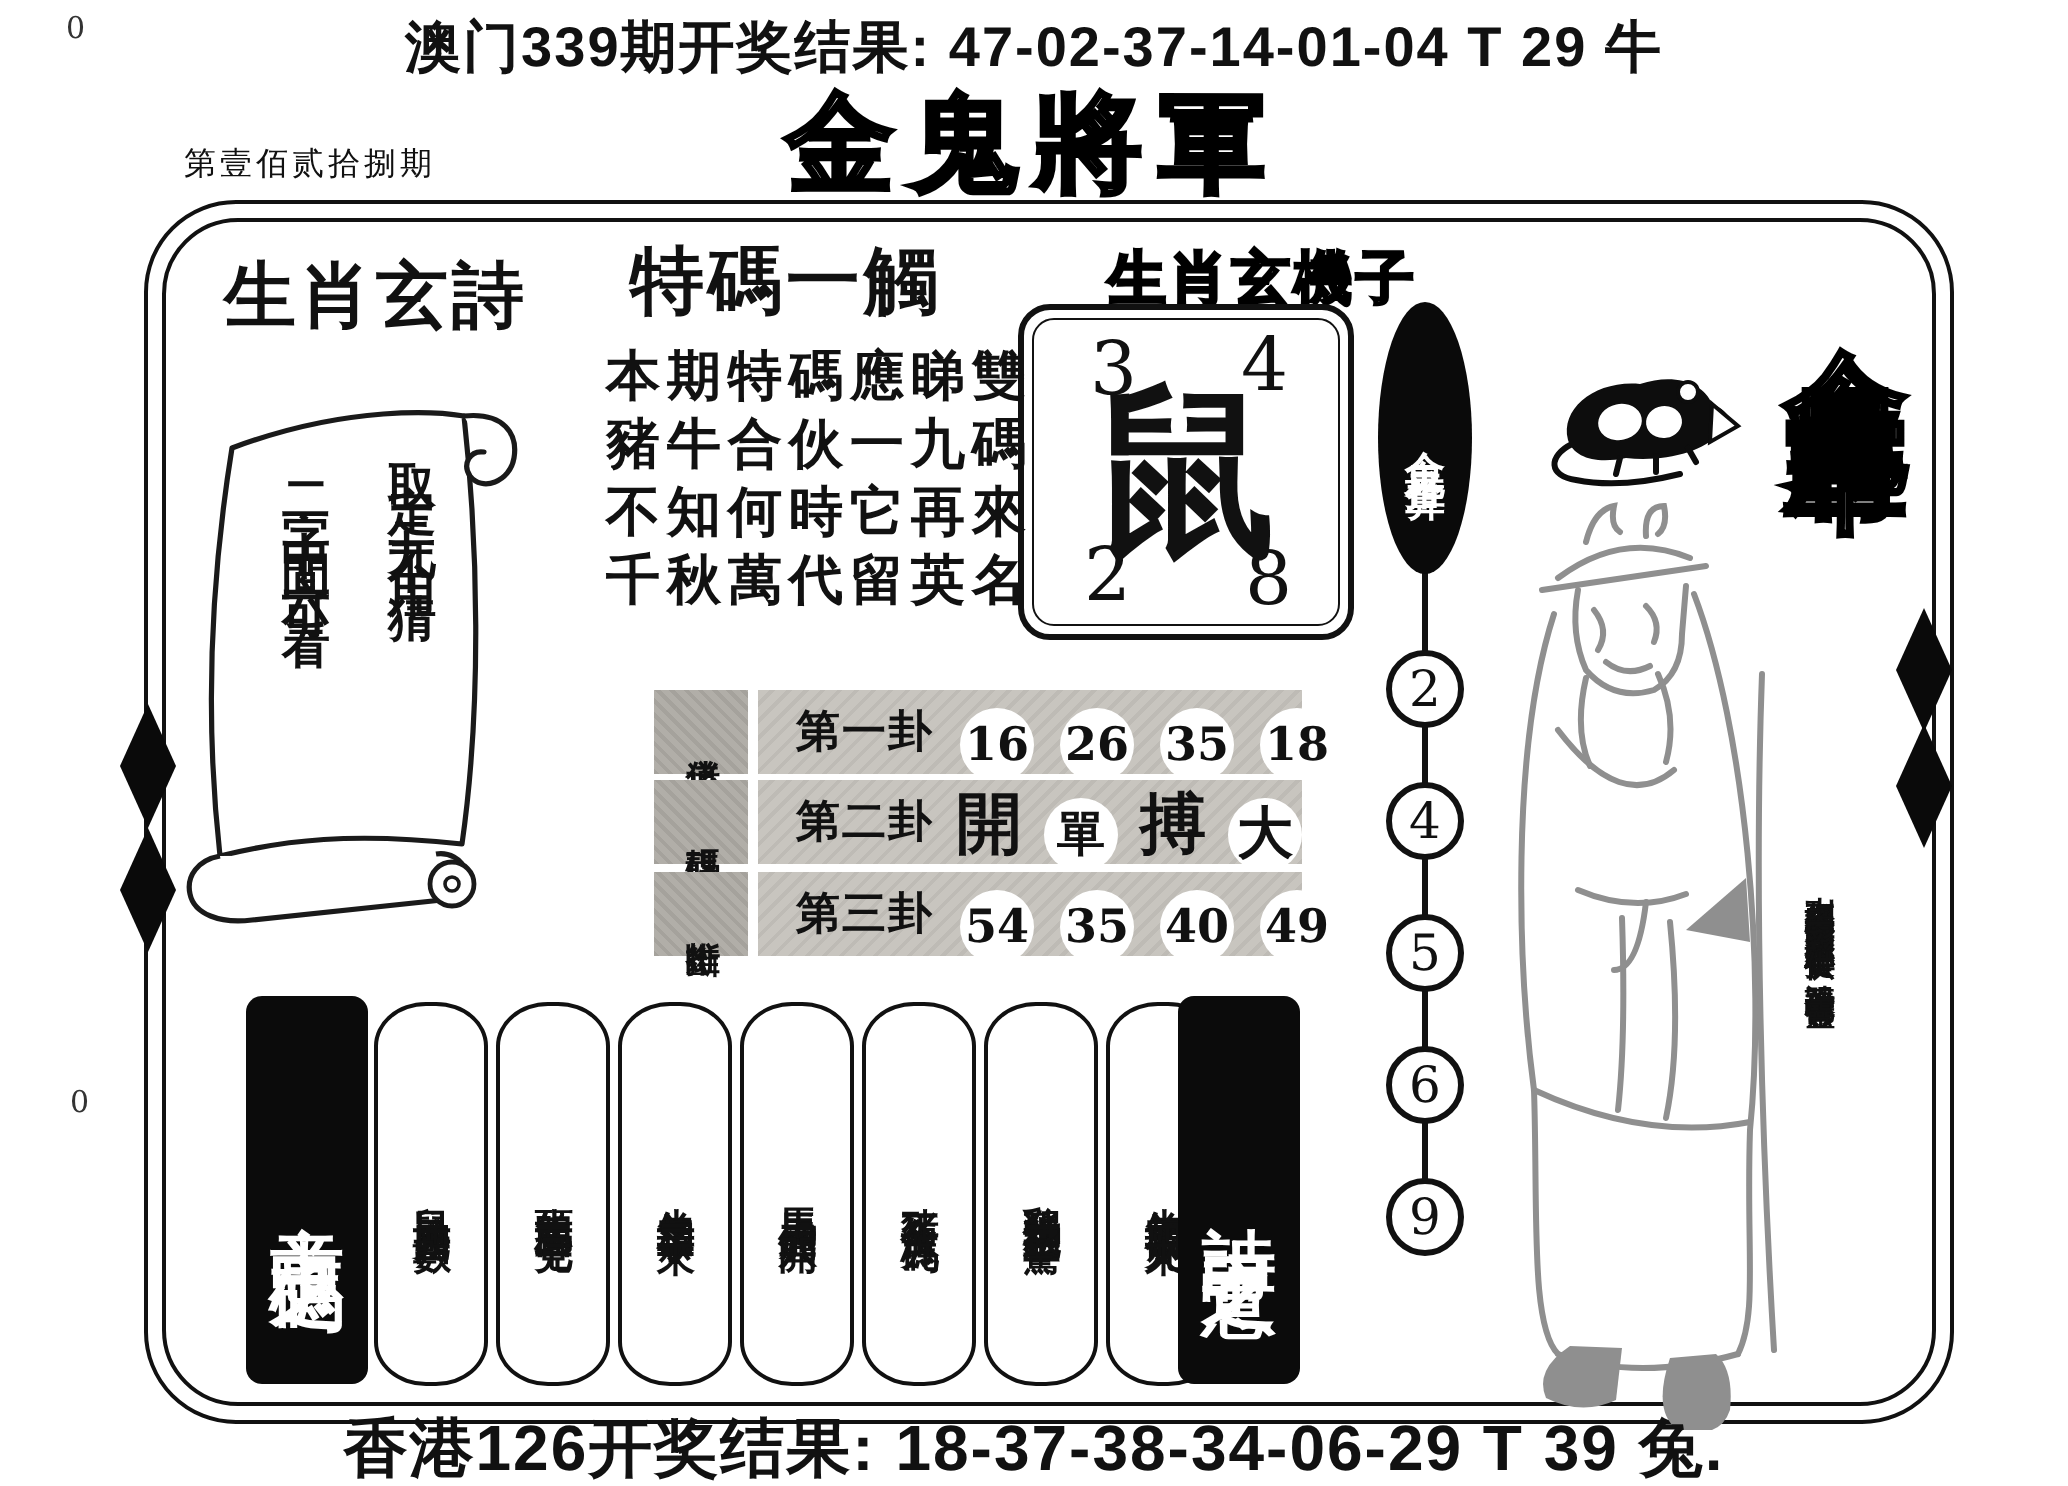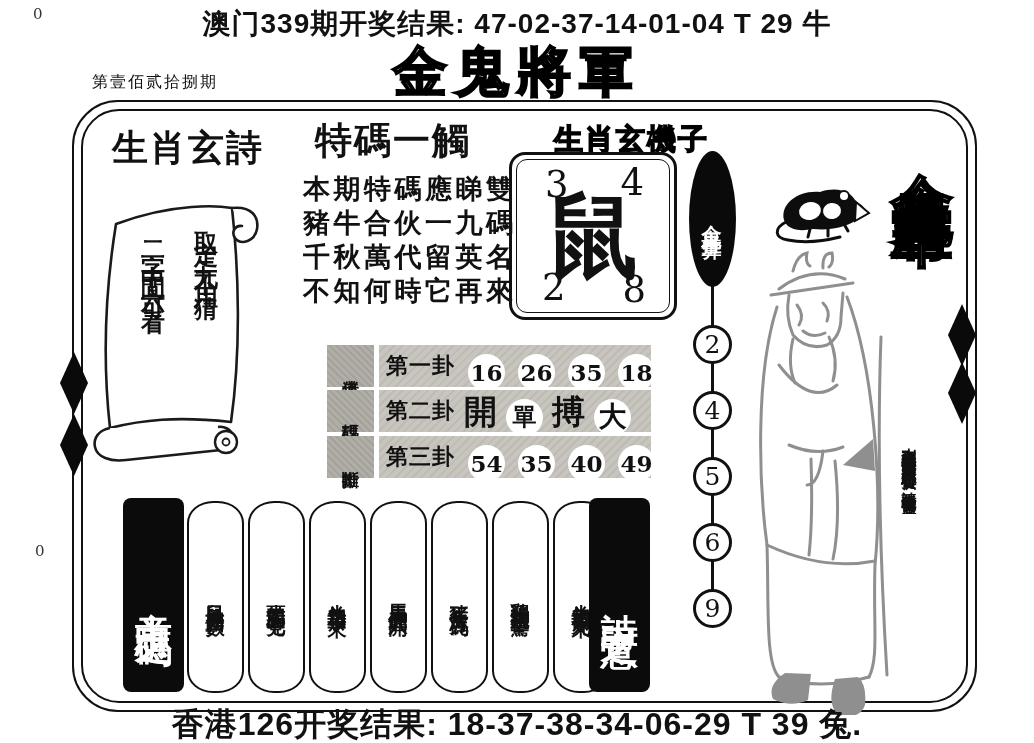--- a/index.html
+++ b/index.html
@@ -31,22 +31,22 @@
   
   .zbox-outer{left:509px;top:152px;width:162px;height:162px;border:3px solid #111;border-radius:16px;}
   .zbox-inner{position:absolute;left:4px;top:4px;right:4px;bottom:4px;border:1.5px solid #111;border-radius:11px;}
   .znum{position:absolute;font-family:"DejaVu Serif",serif;font-size:37px;font-weight:500;}
   .zanimal{position:absolute;left:0;top:0;width:100%;height:100%;display:flex;align-items:center;justify-content:center;
     font-family:"DejaVu Serif",serif;font-size:92px;font-weight:600;line-height:1;}
   
   .tagbox{width:47px;height:42px;background:#b1aea8;display:flex;align-items:center;justify-content:center;
     background-image:repeating-linear-gradient(45deg,rgba(0,0,0,.07) 0 2px,transparent 2px 5px);}
   .tagbox span{font-family:"DejaVu Serif",serif;font-weight:800;font-size:17px;line-height:19px;writing-mode:vertical-rl;text-orientation:upright;}
-  .gbar{width:272px;height:42px;background:#c8c5bf;display:flex;align-items:center;padding-left:7px;box-sizing:border-box;gap:13px;
-    background-image:repeating-linear-gradient(-45deg,rgba(0,0,0,.05) 0 2px,transparent 2px 6px);}
+  .gbar{width:272px;height:42px;background:#c8c5bf;display:flex;align-items:center;padding-left:19px;box-sizing:border-box;gap:13px;
+    background-image:repeating-linear-gradient(-45deg,rgba(0,0,0,.05) 0 2px,transparent 2px 6px);justify-content:space-between;}
   .gbar .rowlabel{font-family:"DejaVu Serif",serif;font-weight:700;font-size:22px;letter-spacing:1px;white-space:nowrap;}
   .numcircle{width:37px;height:37px;border-radius:50%;background:#fff;display:flex;align-items:center;justify-content:center;
     font-family:"DejaVu Serif",serif;font-weight:700;font-size:23px;flex:0 0 auto;margin-top:12px;}
   .bigchar{font-weight:900;font-size:33px;line-height:1;}
   .circchar{font-size:24px;font-weight:800;font-family:"Liberation Sans",sans-serif;}
   
   .gc-ellipse{left:689px;top:151px;width:47px;height:136px;background:#0a0a0a;border-radius:50%;
     display:flex;align-items:center;justify-content:center;}
   .gc-ellipse span{color:#fff;font-weight:700;font-size:20px;letter-spacing:5px;writing-mode:vertical-rl;text-orientation:upright;}
   .gc-line{left:711px;top:285px;width:2.5px;height:322px;background:#111;}
@@ -94,22 +94,22 @@
   <circle cx="146" cy="262" r="3.5" fill="none" stroke="#1a1a1a" stroke-width="1.8"></circle>
 </svg>
 
 <div class="abs vtext scroll-col" style="left:190px;top:212px;height:275px;">取定三九不用猜</div>
 <div class="abs vtext scroll-col" style="left:137px;top:224px;height:265px;">二字中間六可看</div>
 
 <div class="abs hdr" style="left:315px;top:116px;font-size:37px;">特碼一觸</div>
 <div class="abs poem" style="left:303px;top:172px;">
   <div>本期特碼應睇雙</div>
   <div>豬牛合伙一九碼</div>
+  <div>不知何時它再來</div>
   <div>千秋萬代留英名</div>
-  <div>不知何時它再來</div>
 </div>
 
 <div class="abs outline-sm" style="left:526px;top:120px;font-size:29px;font-weight:900;letter-spacing:2px;margin-left:28px;">生肖玄機子</div>
 <div class="abs zbox-outer">
   <div class="zbox-inner"></div>
   <div class="znum" style="left:33px;top:8px;">3</div>
   <div class="znum" style="right:30px;top:6px;">4</div>
   <div class="znum" style="left:30px;bottom:8px;">2</div>
   <div class="znum" style="right:28px;bottom:6px;">8</div>
   <div class="zanimal">鼠</div>

